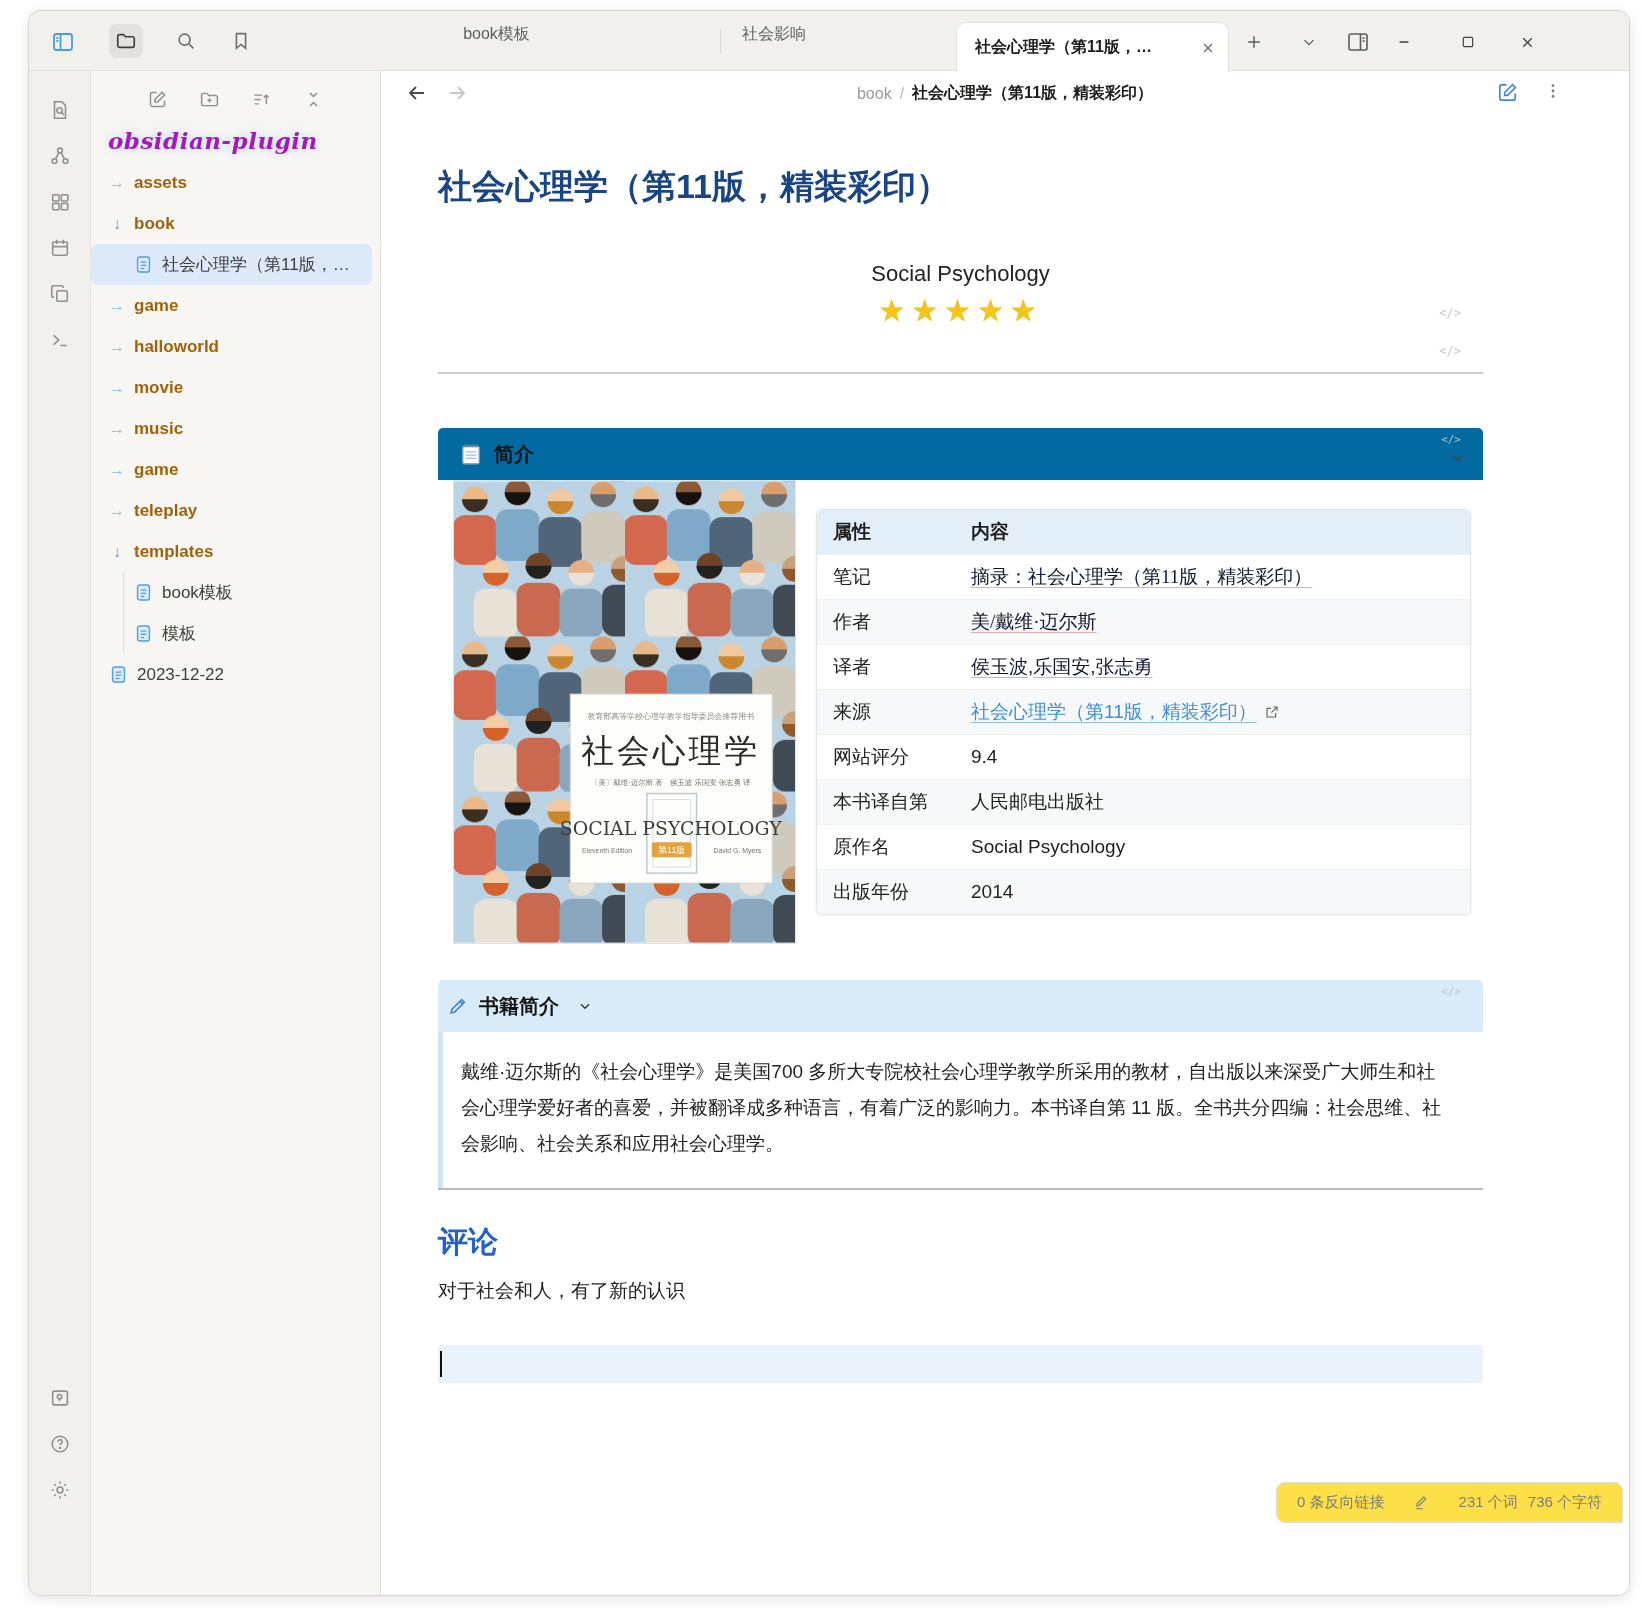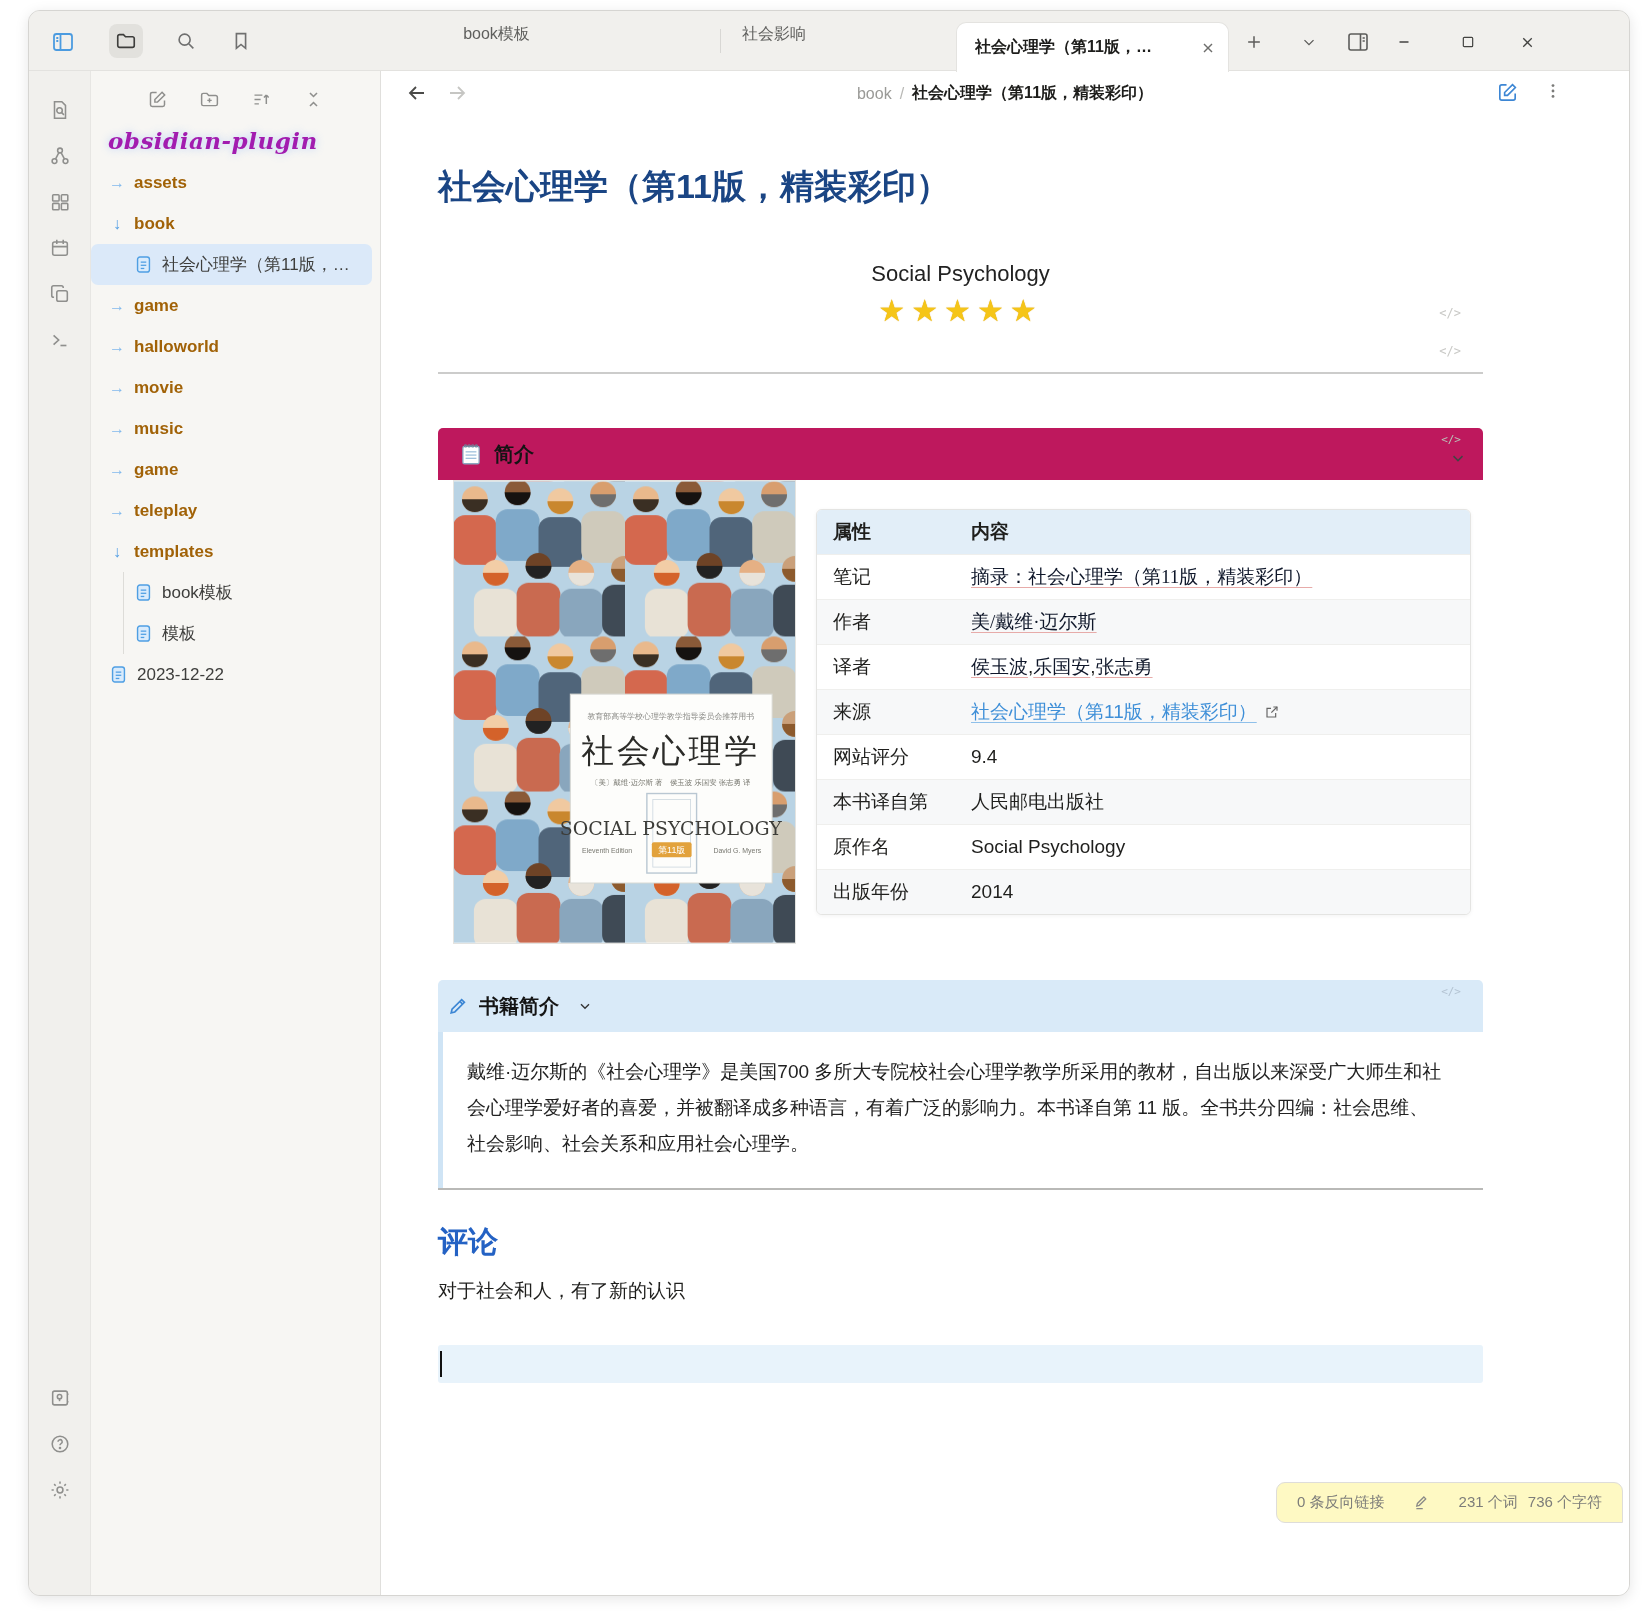--- a/index.html
+++ b/index.html
@@ -63,21 +63,21 @@
   .center-block { margin-top:53px; text-align:center; }
   .subtitle { font-size:22px; color:#222; }
   .stars { margin-top:6px; font-size:30px; letter-spacing:6px; color:#f5c518;
            text-shadow:0 0 1px #d89d12; }
   .code-chip { position:absolute; right:22px; font-family:"DejaVu Sans Mono", monospace;
                font-size:12px; color:#c9c9c6; }
   .hr1 { margin-top:44px; height:2px; background:#cccccb; }
 
   .callout-head { margin-top:54px; height:52px; border-radius:5px 5px 0 0; position:relative;
                   display:flex; align-items:center; padding-left:20px; gap:10px; }
-  .callout-head.green { background:#be185d; }
+  .callout-head.green { background:#0369a1; }
   .callout-head.blue  { background:#d9eaf8; margin-top:22px;padding-left:9px; }
   .callout-title { font-size:20px; font-weight:700; color:#141414; }
   .head-chip { position:absolute; right:22px; top:5px; font-family:"DejaVu Sans Mono",monospace;
                font-size:11px; color:#b9c4b9; }
   .callout-head.blue .head-chip { color:#b3c3d2; }
   .head-chevron { position:absolute; right:16px; top:21px; }
   .inline-chevron { margin-left:8px; display:inline-flex; }
 
   .intro-body { position:relative; height:478px; background:#fff; }
   .cover { position:absolute; left:15px; top:0; width:343px; height:464px;
@@ -89,32 +89,32 @@
   .meta-table th { background:#e2eef8; font-weight:700; text-align:left; padding:9px 16px; }
   .meta-table td { padding:9px 16px; border-top:1px solid #efefed; }
   .meta-table tr.even td { background:#f7f8f9; }
   .meta-table .c1 { width:138px; }
   a.plink { color:#0f172a; text-decoration:underline; text-decoration-color:#e7aba9;
             text-underline-offset:4px; cursor:pointer;font-family:Liberation Serif, serif; }
   a.blink { color:#3e8fd8; text-decoration:underline; text-decoration-color:#8fc0ea;
             text-underline-offset:4px; cursor:pointer; }
   .ext-ic { margin-left:7px; vertical-align:-2px; }
 
-  .summary-body { background:#fff; border-left:5px solid #cfe4f5; padding:22px 40px 26px 24px;
+  .summary-body { background:#fff; border-left:5px solid #cfe4f5; padding:22px 40px 26px 18px;
                   font-size:19px; line-height:36px; color:#222; }
   .hr2 { height:2px; background:#b9b9b7; }
   .h2-comment { margin-top:32px; font-size:30px; font-weight:700; color:#2462c4;font-family:Liberation Serif, serif; }
   .comment-text { margin-top:15px; font-size:19px; color:#1f1f1d; }
   .active-line { margin-top:41px; height:38px; background:#e8f3fb; border-radius:3px;
                  display:flex; align-items:center; }
   .caret { width:2px; height:26px; background:#111; margin-left:2px; animation:blink 1.1s step-end infinite; }
   @keyframes blink { 50% { opacity:0; } }
 
   
-  .status-pill { position:absolute; right:6px; bottom:72px; height:41px; background:#fef9c3;
+  .status-pill { position:absolute; right:6px; bottom:72px; height:41px; background:#fde047;
                  border:1px solid #deddda; border-radius:9px 9px 0 9px; display:flex; align-items:center;
                  padding:0 20px; gap:10px; font-size:15px; color:#7d7d7a; z-index:8; }
   .status-pill .seg { white-space:nowrap; }
   .sp-gap { width:8px; }
 </style>
 </head>
 <body>
 
 <div class="window">
 

